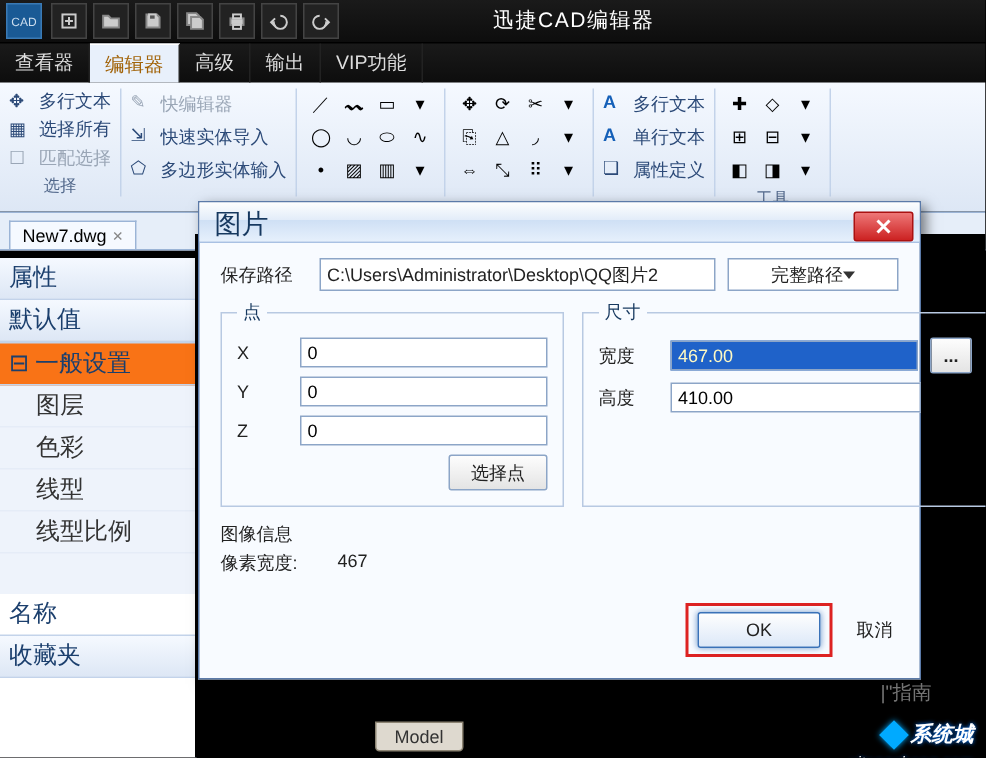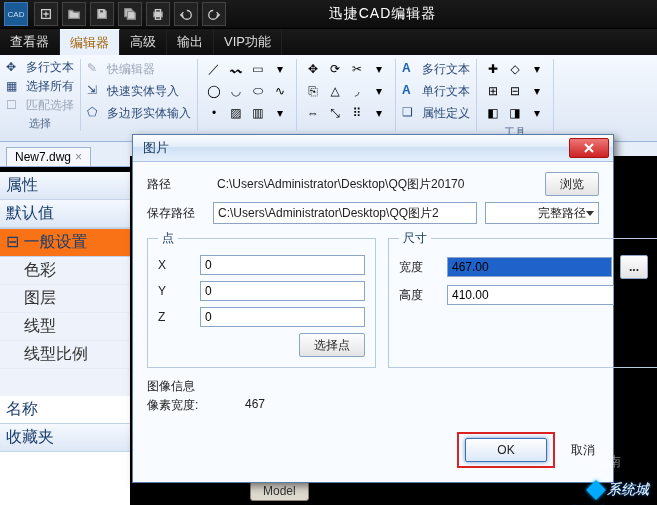--- a/index.html
+++ b/index.html
@@ -33,45 +33,45 @@
   .left .hdr{background:linear-gradient(#f5f9ff,#dde7f5);padding:3px 6px;border-bottom:1px solid #c3d3ea;color:#1b3f6d;font-weight:400}
   .left .sect{background:#f97316;padding:3px 6px;border-top:1px solid #c3d3ea;border-bottom:1px solid #c3d3ea;color:#1b3f6d}
   .left .item{padding:3px 6px 3px 24px;border-bottom:1px solid #e5ecf7;color:#333}
   .left .spacer{flex:1}
   
   .canvas{position:absolute;left:130px;top:156px;right:0;bottom:0;background:#000}
   .modelbar{position:absolute;left:250px;bottom:4px;height:22px;display:flex;align-items:flex-end}
   .modeltab{background:#ded9cf;border:1px solid #8c8473;padding:2px 12px;font-size:12px;color:#333;border-radius:0 0 3px 3px}
   
   .dialog{position:absolute;left:132px;top:134px;width:480px;background:#f8fbff;border:1px solid #5b7aa8;box-shadow:3px 3px 8px rgba(0,0,0,.5)}
-  .dlg-title{height:26px;background:linear-gradient(#fdfefe,#e2ecf9 45%,#cfe0f5 46%,#e6f0fc);border-bottom:1px solid #a9c1e3;display:flex;align-items:center;padding:0 4px 0 10px;color:#16385f;font-size:13px}
+  .dlg-title{height:26px;background:linear-gradient(#fdfefe,#e2ecf9 45%,#cfe0f5 46%,#e6f0fc);border-bottom:1px solid #a9c1e3;display:flex;align-items:flex-end;padding:0 4px 0 10px;color:#16385f;font-size:18px}
   .dlg-title .spacer{flex:1}
   .dlg-close{width:38px;height:18px;background:linear-gradient(#e77,#c22);border:1px solid #a11;border-radius:2px;display:flex;align-items:center;justify-content:center}
   .dlg-close svg{width:10px;height:10px;stroke:#fff;stroke-width:2}
   .dlg-body{padding:10px 14px 14px 14px;color:#222}
   .row{display:flex;align-items:center;margin-bottom:6px;gap:8px}
   .lbl{width:58px;flex-shrink:0}
   .pathbox{flex:1;height:20px;border:1px solid #8ca5c7;background:#fff;padding:0 4px;display:flex;align-items:center;overflow:hidden;white-space:nowrap;font-size:12px}
   .btn{height:22px;border:1px solid #8ca5c7;background:linear-gradient(#fdfdfd,#e4e4e4);padding:0 14px;display:flex;align-items:center;font-size:12px;cursor:pointer;border-radius:2px}
-  .sel{height:20px;border:1px solid #8ca5c7;background:#fff;padding:0 4px;display:flex;align-items:center;justify-content:flex-end;width:104px}
+  .sel{height:20px;border:1px solid #8ca5c7;background:#fff;padding:0 4px;display:flex;align-items:center;justify-content:center;width:104px}
   .sel .arrow{width:0;height:0;border-left:4px solid transparent;border-right:4px solid transparent;border-top:5px solid #333}
   fieldset{border:1px solid #b8c9e2;margin:0;padding:8px 10px 10px 10px}
   legend{padding:0 4px;color:#16385f}
   .twocol{display:flex;gap:12px;margin-top:6px}
   .twocol fieldset:first-child{width:148px}
   .twocol fieldset:last-child{flex:1}
   .frow{display:flex;align-items:center;gap:8px;margin-bottom:6px}
   .frow .fl{width:34px}
   .frow input{flex:1;height:18px;border:1px solid #8ca5c7;padding:0 4px;font-size:12px}
-  .frow input.hl{background:#1f62c9;color:#000000}
+  .frow input.hl{background:#1f62c9;color:#fef9c3}
   .sqbtn{width:26px;height:22px;border:1px solid #8ca5c7;background:linear-gradient(#fdfdfd,#e4e4e4);display:flex;align-items:center;justify-content:center;border-radius:2px;font-weight:bold}
   .info{margin-top:10px}
   .info .irow{display:flex;gap:8px;margin:2px 0}
   .info .ilbl{width:70px}
-  .info .ival{width:60px;text-align:center}
+  .info .ival{width:60px;text-align:left}
   .dlg-foot{display:flex;justify-content:flex-end;gap:12px;margin-top:18px;align-items:center}
   .redbox{border:2px solid #d22;padding:4px 6px;display:flex;align-items:center}
   .okbtn{height:22px;width:80px;border:1px solid #3a72b8;background:linear-gradient(#fefefe,#dce8f8);display:flex;align-items:center;justify-content:center;border-radius:2px;box-shadow:0 0 4px rgba(58,114,184,.7)}
   
   .wm{position:absolute;right:8px;bottom:6px;color:#fff;font-size:14px;font-style:italic;text-shadow:0 0 3px #07f,1px 1px 2px rgba(0,0,0,.9);display:flex;align-items:center;gap:4px}
   .wm .diamond{width:14px;height:14px;background:#0af;transform:rotate(45deg);box-shadow:0 0 4px #0af}
   .wm2{position:absolute;right:36px;bottom:34px;color:rgba(255,255,255,.45);font-size:13px}
 </style>
 </head>
 <body>
@@ -230,22 +230,22 @@
     <div class="doctab">
       <span>New7.dwg</span>
       <span class="x">×</span>
     </div>
   </div>
 
   <div class="left">
     <div class="hdr">属性</div>
     <div class="hdr">默认值</div>
     <div class="sect"><span style="margin-right:4px">⊟</span><span>一般设置</span></div>
+    <div class="item">图层</div>
     <div class="item">色彩</div>
-    <div class="item">图层</div>
     <div class="item">线型</div>
     <div class="item">线型比例</div>
     <div class="spacer"></div>
     <div class="hdr" style="background:#fff">名称</div>
     <div class="hdr">收藏夹</div>
     <div style="flex:2;background:#fff"></div>
   </div>
 
   <div class="canvas"></div>
 
@@ -258,25 +258,20 @@
       <span>图片</span>
       <span class="spacer"></span>
       <span class="dlg-close">
           <svg viewBox="0 0 10 10">
             <path d="M1 1l8 8M9 1l-8 8"></path>
           </svg>
         </span>
     </div>
     <div class="dlg-body">
       <div class="row">
-        <div class="lbl">路径</div>
-        <div class="pathbox" style="border:none;background:transparent">C:\Users\Administrator\Desktop\QQ图片20170</div>
-        <div class="btn">浏览</div>
-      </div>
-      <div class="row">
         <div class="lbl">保存路径</div>
         <div class="pathbox">C:\Users\Administrator\Desktop\QQ图片2</div>
         <div class="sel">
           <span>完整路径</span>
           <span class="arrow"></span>
         </div>
       </div>
 
       <div class="twocol">
         <fieldset>
@@ -323,17 +318,17 @@
           <div class="okbtn">OK</div>
         </div>
         <div class="btn" style="border:none;background:transparent;padding:0 4px">取消</div>
       </div>
     </div>
   </div>
 
   <div class="wm2">|"指南</div>
   <div class="wm">
     <span class="diamond"></span>
-    <span style="font-weight:normal">系统城</span>
+    <span style="font-weight:bold">系统城</span>
   </div>
   <div class="wm" style="bottom:-10px;right:8px;font-size:11px;opacity:.9">xitongcheng.com</div>
 
 </div>
 
 </body></html>

